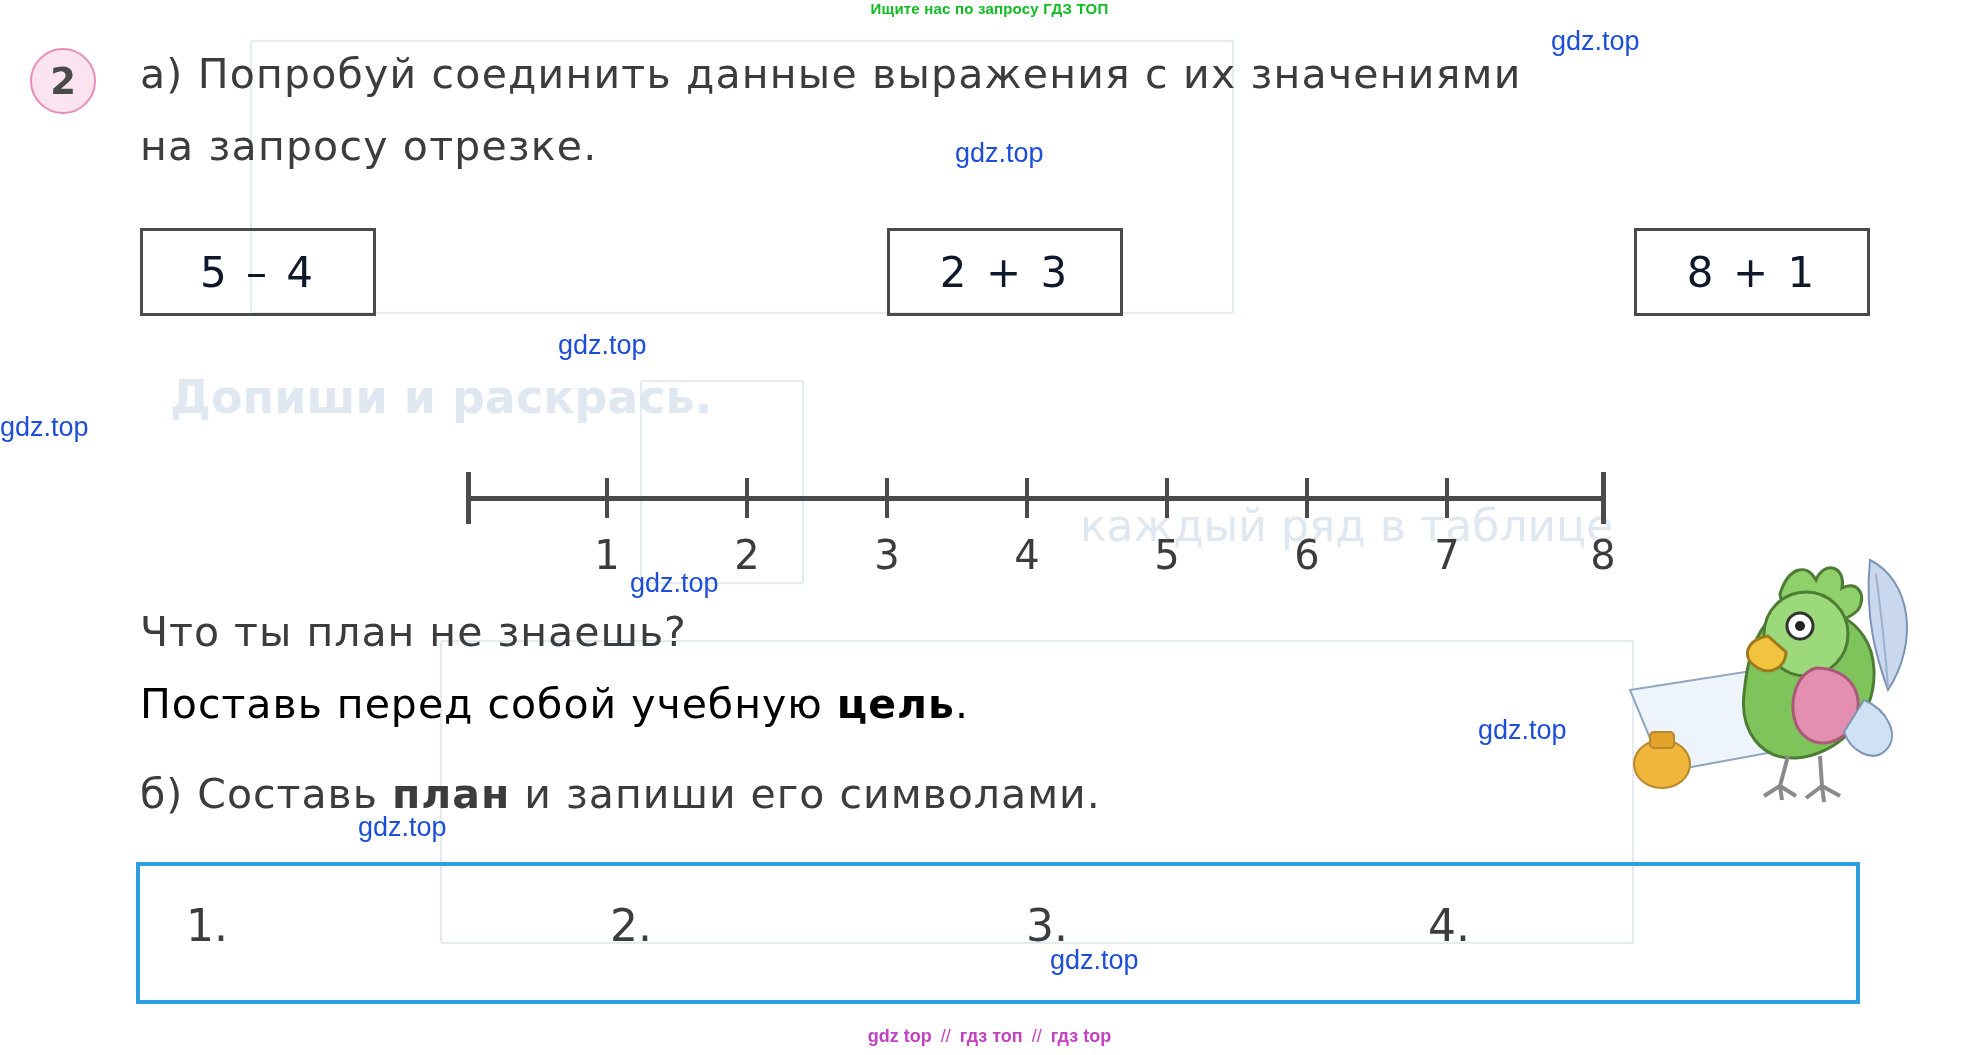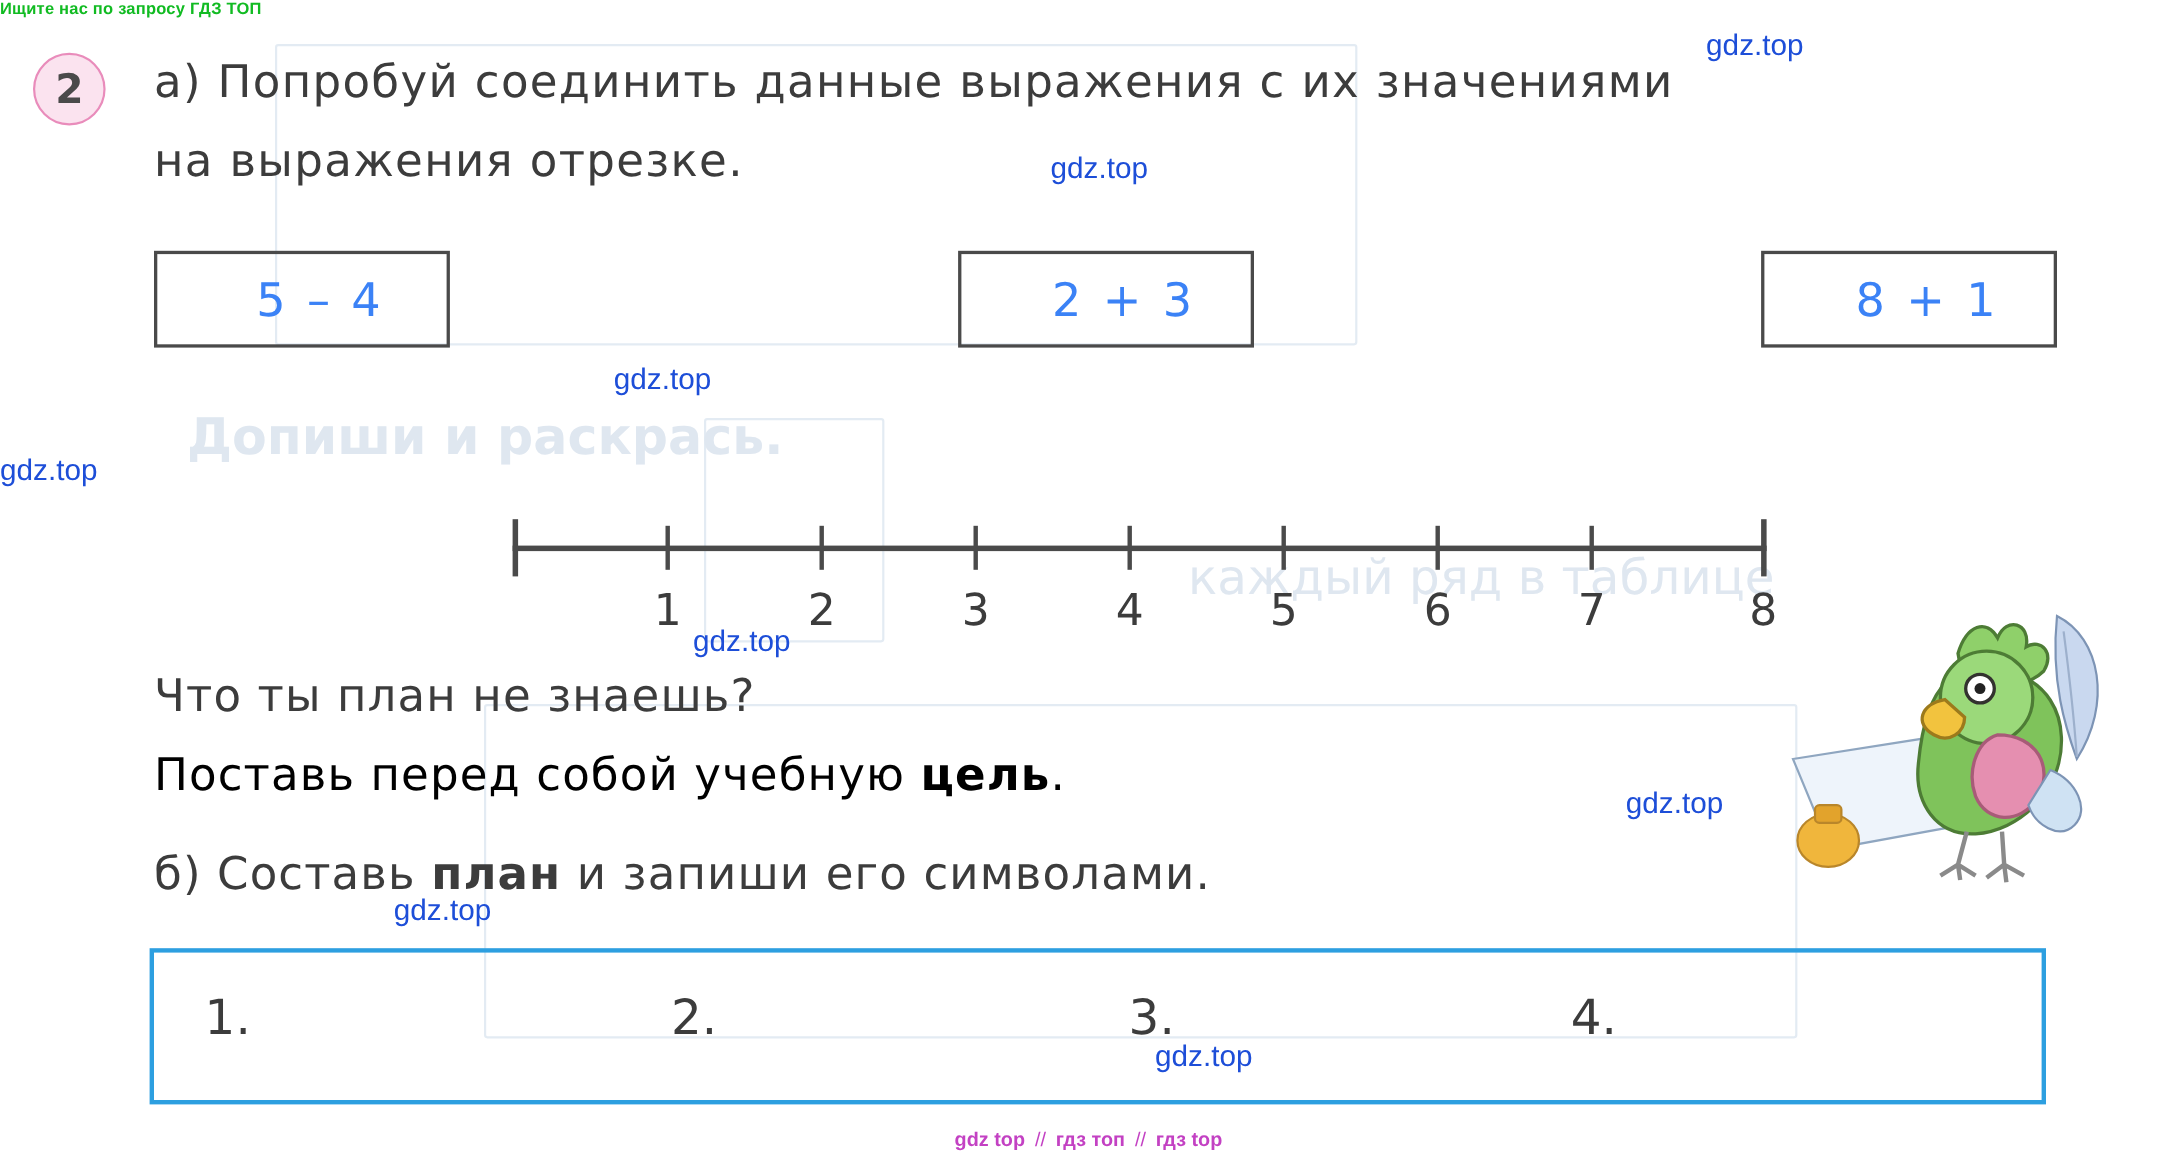--- a/index.html
+++ b/index.html
@@ -14,21 +14,21 @@
     font-family: "DejaVu Sans", sans-serif;
     overflow: hidden;
   }
 
   
   .top-banner {
     position: absolute;
     top: 0px;
     left: 0;
     width: 100%;
-    text-align: left;
+    text-align: center;
     font-family: "Liberation Sans", sans-serif;
     font-size: 15px;
     font-weight: bold;
     color: #11bb22;
     letter-spacing: 0.2px;
   }
 
   
   .bottom-banner {
     position: absolute;
@@ -120,24 +120,23 @@
     justify-content: space-between;
   }
   .expr-box {
     border: 3px solid #4a4a4a;
     width: 230px;
     height: 82px;
     display: flex;
     align-items: center;
     justify-content: center;
     font-size: 42px;
-    color: #3b82f6;
+    color: #0f172a;
     letter-spacing: 3px;
     background: transparent;
-    padding-left: 33px;
   }
 
   
   .numline {
     position: absolute;
     left: 466px;
     top: 470px;
     width: 1140px;
     height: 120px;
   }
@@ -237,21 +236,21 @@
 
   <div class="ghost-box" style="left:250px;top:40px;width:980px;height:270px;"></div>
   <div class="ghost-box" style="left:640px;top:380px;width:160px;height:200px;"></div>
   <div class="ghost-box" style="left:440px;top:640px;width:1190px;height:300px;"></div>
   <div class="ghost" style="left:170px;top:370px;font-size:46px;font-weight:bold;">Допиши и раскрась.</div>
   <div class="ghost" style="left:1080px;top:500px;font-size:44px;">каждый ряд в таблице</div>
 
   <div class="task-num">2</div>
 
   <div class="line-a1">а) Попробуй соединить данные выражения с их значениями</div>
-  <div class="line-a2">на выражения отрезке.</div>
+  <div class="line-a2">на запросу отрезке.</div>
 
   <div class="expr-row">
     <div class="expr-box">5 – 4</div>
     <div class="expr-box">2 + 3</div>
     <div class="expr-box">8 + 1</div>
   </div>
 
   <div class="numline">
     <div class="axis"></div>
     <div class="tick endcap" style="left:0px;"></div>

